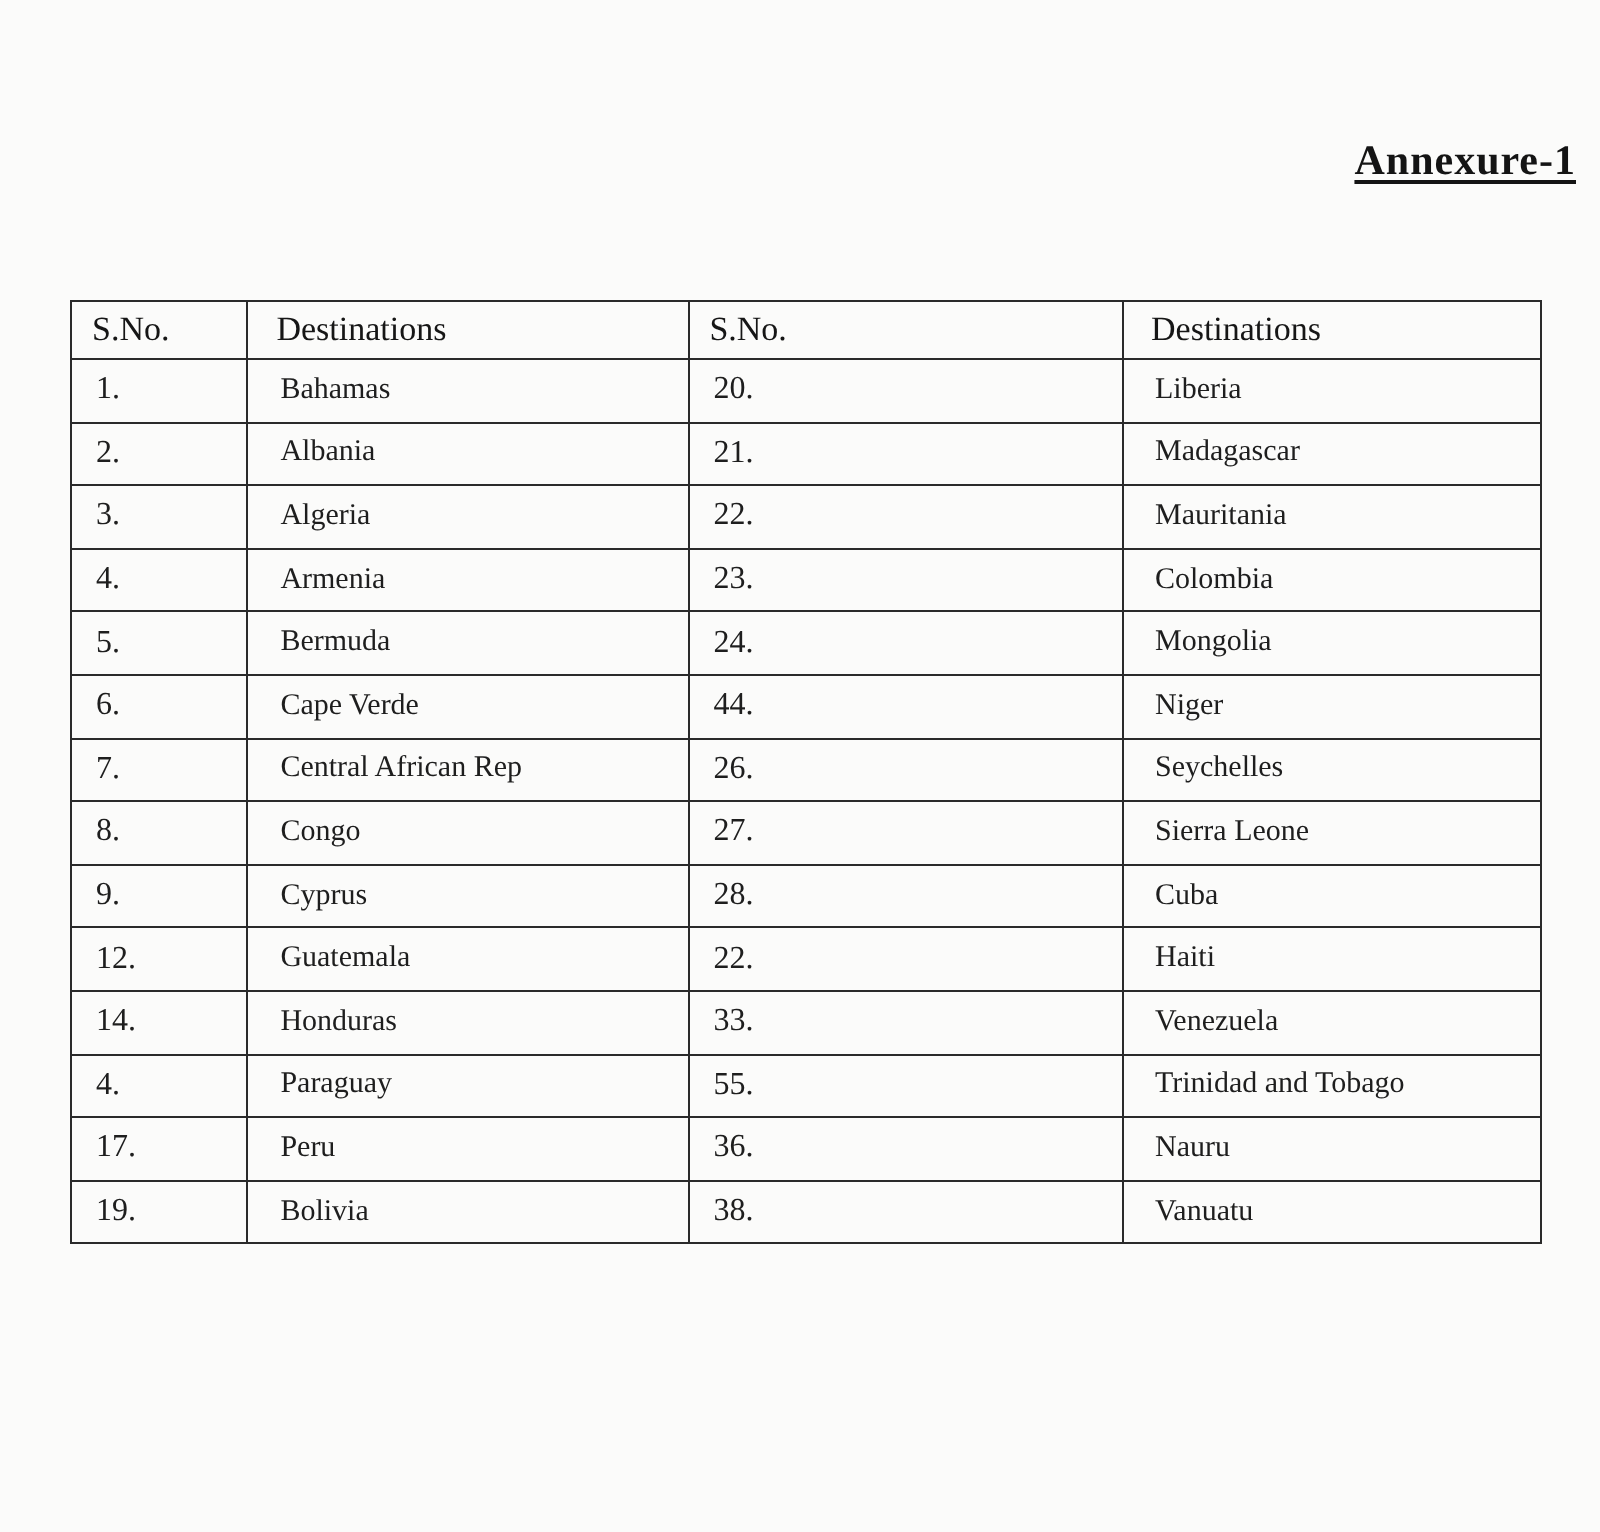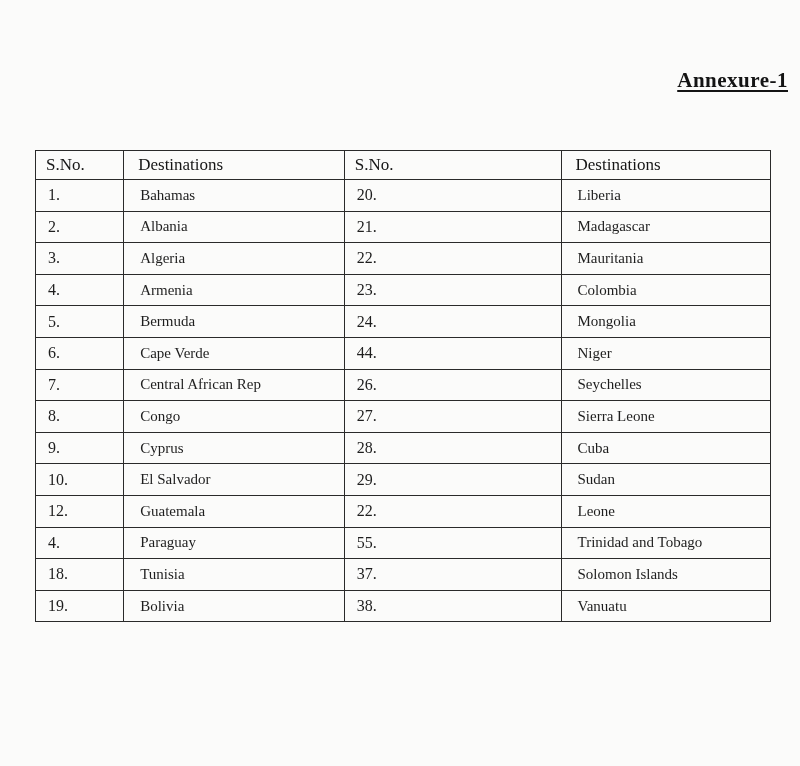--- a/index.html
+++ b/index.html
@@ -146,42 +146,42 @@
           <td class="sno">27.</td>
           <td class="dest">Sierra Leone</td>
         </tr>
         <tr>
           <td class="sno">9.</td>
           <td class="dest">Cyprus</td>
           <td class="sno">28.</td>
           <td class="dest">Cuba</td>
         </tr>
         <tr>
-          <td class="sno">10.</td>
-          <td class="dest">El Salvador</td>
-          <td class="sno">29.</td>
-          <td class="dest">Sudan</td>
-        </tr>
-        <tr>
           <td class="sno">12.</td>
           <td class="dest">Guatemala</td>
           <td class="sno">22.</td>
-          <td class="dest">Leone</td>
+          <td class="dest">Haiti</td>
+        </tr>
+        <tr>
+          <td class="sno">14.</td>
+          <td class="dest">Honduras</td>
+          <td class="sno">33.</td>
+          <td class="dest">Venezuela</td>
         </tr>
         <tr>
           <td class="sno">4.</td>
           <td class="dest">Paraguay</td>
           <td class="sno">55.</td>
           <td class="dest">Trinidad and Tobago</td>
         </tr>
         <tr>
-          <td class="sno">18.</td>
-          <td class="dest">Tunisia</td>
-          <td class="sno">37.</td>
-          <td class="dest">Solomon Islands</td>
+          <td class="sno">17.</td>
+          <td class="dest">Peru</td>
+          <td class="sno">36.</td>
+          <td class="dest">Nauru</td>
         </tr>
         <tr>
           <td class="sno">19.</td>
           <td class="dest">Bolivia</td>
           <td class="sno">38.</td>
           <td class="dest">Vanuatu</td>
         </tr>
       </tbody>
   </table>
 

